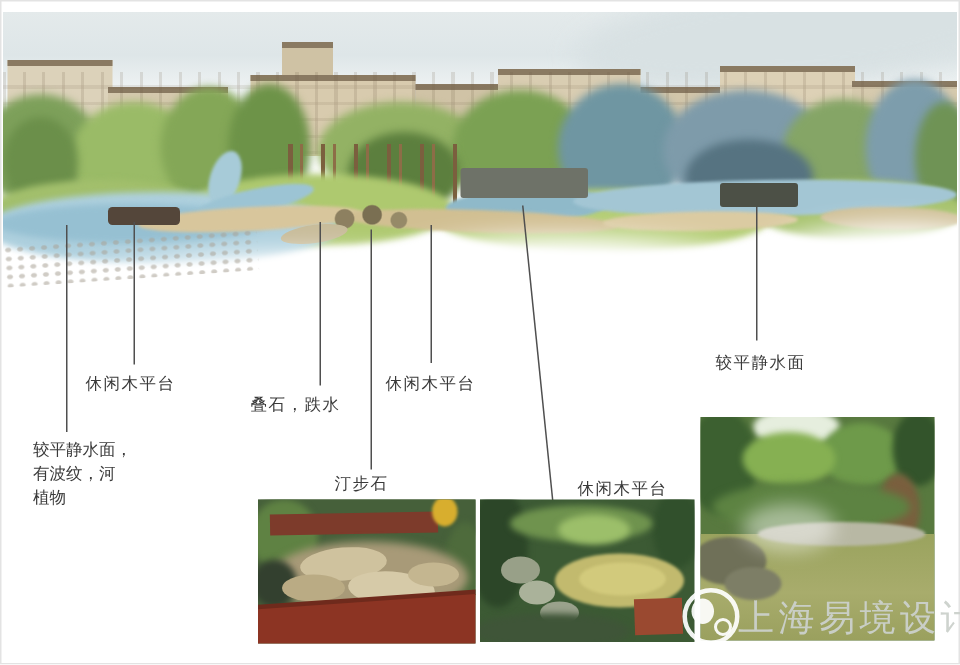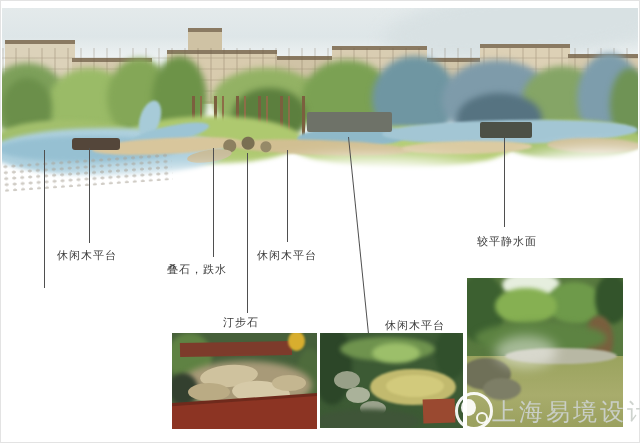--- a/index.html
+++ b/index.html
@@ -108,20 +108,23 @@
   <div class="leader" style="left:504px;top:138px;height:89px;"></div>
 
   <div class="lbl" style="left:57px;top:248px;">休闲木平台</div>
   <div class="lbl" style="left:167px;top:262px;">叠石，跌水</div>
   <div class="lbl" style="left:257px;top:248px;">休闲木平台</div>
   <div class="lbl" style="left:477px;top:234px;">较平静水面</div>
   <div class="lbl" style="left:223px;top:315px;">汀步石</div>
   <div class="lbl" style="left:385px;top:318px;">休闲木平台</div>
 
   <div id="note">
+    <div>较平静水面，</div>
+    <div>有波纹，河</div>
+    <div>植物</div>
   </div>
 
   <div class="photo" style="left:172px;top:333px;width:145px;height:96px;">
     <div class="blob" style="left:-10px;top:-12px;width:170px;height:45px;background:#46603a;filter:blur(2px);"></div>
     <div class="blob" style="left:-5px;top:0;width:45px;height:48px;background:#5f8243;filter:blur(2px);"></div>
     <div class="blob" style="left:125px;top:15px;width:26px;height:55px;background:#4e6b3c;filter:blur(2px);"></div>
     <div class="abs" style="left:8px;top:9px;width:112px;height:14px;background:#7d3b2b;transform:rotate(-1deg);"></div>
     <div class="blob" style="left:116px;top:-2px;width:17px;height:20px;background:#d8ae2e;filter:blur(1px);"></div>
     <div class="blob" style="left:8px;top:28px;width:132px;height:48px;background:#a89a78;filter:blur(3px);"></div>
     <div class="blob" style="left:-4px;top:40px;width:30px;height:32px;background:#33402f;filter:blur(2px);"></div>

